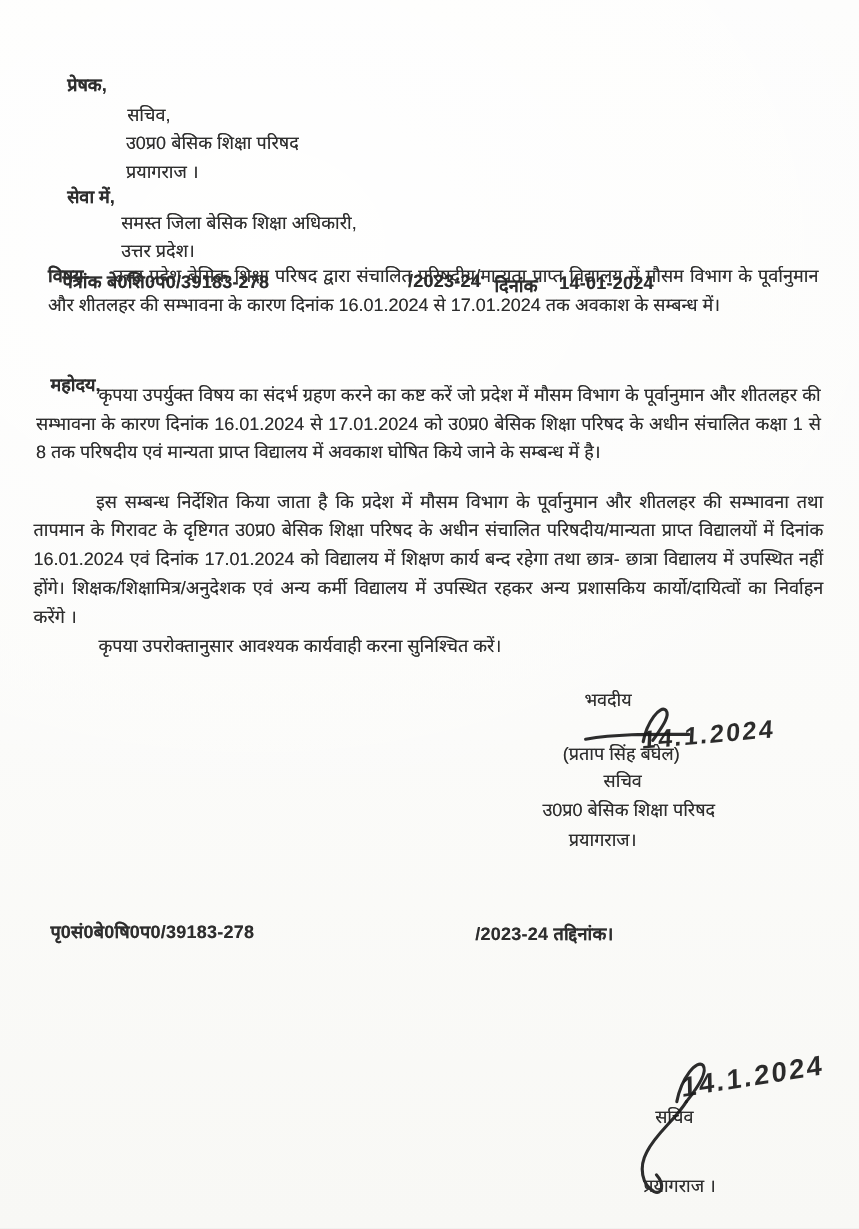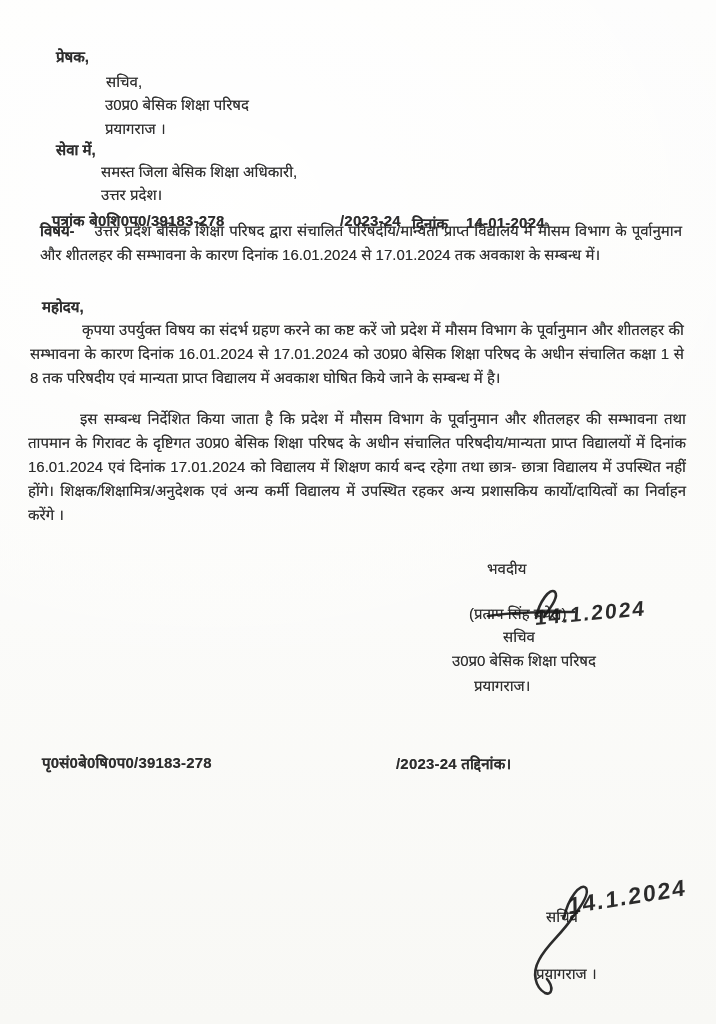--- a/index.html
+++ b/index.html
@@ -11,20 +11,21 @@
       radial-gradient(ellipse 900px 700px at 30% 20%, rgba(255,255,255,0.9), rgba(0,0,0,0) 70%),
       linear-gradient(180deg,#fdfdfc 0%, #fbfbf9 60%, #f8f8f5 100%);
     font-family:"Liberation Sans","DejaVu Sans",sans-serif;
     color:var(--ink,#2d2d2d);
     overflow:hidden;
   }
   .abs{position:absolute;white-space:nowrap;}
   .txt{
     font-size:15px;
     text-shadow:0 0 0.4px rgba(40,40,40,0.55);
+    margin-top:14px;
   }
   .bold{font-weight:600;}
   .num{font-weight:700;letter-spacing:0.2px;}
   .para{
     position:absolute;
     text-align:justify;
     font-size:15px;
     line-height:24px;
     text-shadow:0 0 0.4px rgba(40,40,40,0.55);
   }
@@ -62,20 +63,21 @@
   <div class="abs txt num" style="top:212px;left:340px;">/2023-24</div>
   <div class="abs txt num" style="top:213px;left:412px;">दिनांक</div>
   <div class="abs txt num" style="top:214px;left:466px;">14-01-2024</div>
 
   <div class="para subject-wrap" style="top:219px;left:40px;width:642px;"><span class="subject-label">विषय-</span><span>उत्तर प्रदेश बेसिक शिक्षा परिषद द्वारा संचालित परिषदीय/मान्यता प्राप्त विद्यालय में मौसम विभाग के पूर्वानुमान और शीतलहर की सम्भावना के कारण दिनांक 16.01.2024 से 17.01.2024 तक अवकाश के सम्बन्ध में।</span></div>
 
   <div class="abs txt bold" style="top:296px;left:42px;">महोदय,</div>
 
   <div class="para indent" style="top:318px;left:30px;width:654px;">कृपया उपर्युक्त विषय का संदर्भ ग्रहण करने का कष्ट करें जो प्रदेश में मौसम विभाग के पूर्वानुमान और शीतलहर की सम्भावना के कारण दिनांक 16.01.2024 से 17.01.2024 को उ0प्र0 बेसिक शिक्षा परिषद के अधीन संचालित कक्षा 1 से 8 तक परिषदीय एवं मान्यता प्राप्त विद्यालय में अवकाश घोषित किये जाने के सम्बन्ध में है।</div>
   <div class="para indent" style="top:407px;left:28px;width:658px;">इस सम्बन्ध निर्देशित किया जाता है कि प्रदेश में मौसम विभाग के पूर्वानुमान और शीतलहर की सम्भावना तथा तापमान के गिरावट के दृष्टिगत उ0प्र0 बेसिक शिक्षा परिषद के अधीन संचालित परिषदीय/मान्यता प्राप्त विद्यालयों में दिनांक 16.01.2024 एवं दिनांक 17.01.2024 को विद्यालय में शिक्षण कार्य बन्द रहेगा तथा छात्र- छात्रा विद्यालय में उपस्थित नहीं होंगे। शिक्षक/शिक्षामित्र/अनुदेशक एवं अन्य कर्मी विद्यालय में उपस्थित रहकर अन्य प्रशासकिय कार्यो/दायित्वों का निर्वाहन करेंगे ।</div>
+  <div class="para indent" style="top:527px;left:30px;width:654px;">कृपया उपरोक्तानुसार आवश्यक कार्यवाही करना सुनिश्चित करें।</div>
 
   <div class="abs txt" style="top:558px;left:487px;font-family:Liberation Serif, serif;">भवदीय</div>
   <div class="abs txt" style="top:603px;left:469px;">(प्रताप सिंह बघेल)</div>
   <div class="abs txt" style="top:626px;left:503px;">सचिव</div>
   <div class="handwritten" style="top:606px;left:535px;font-size:21px;">14.1.2024</div>
   <svg class="flourish" style="top:582px;left:478px;" width="120" height="46" viewBox="0 0 120 46">
     <path d="M58,36 C61,20 72,5 77,10 C81,15 72,26 66,35"></path>
     <path d="M10,34 C40,29 70,30 96,30"></path>
   </svg>
   <div class="abs txt" style="top:650px;left:452px;">उ0प्र0 बेसिक शिक्षा परिषद</div>

